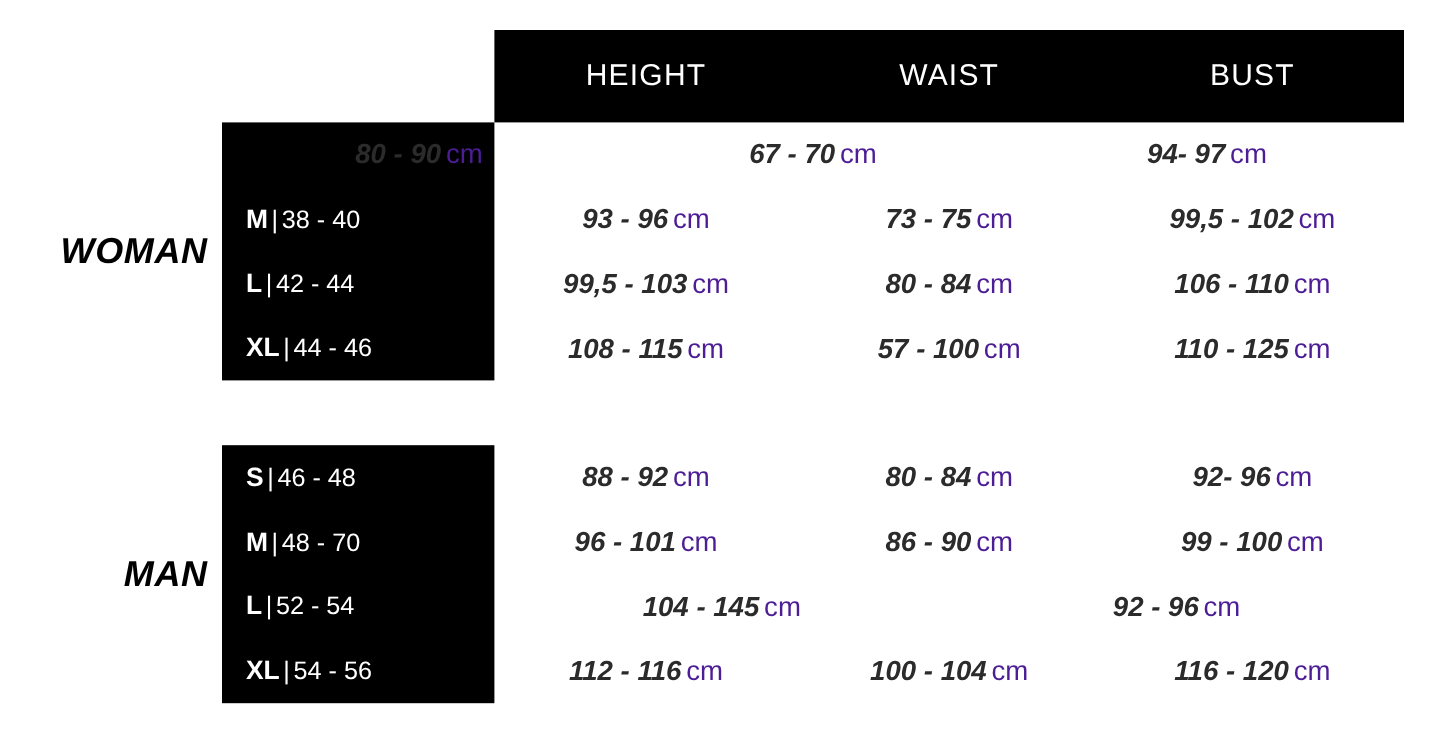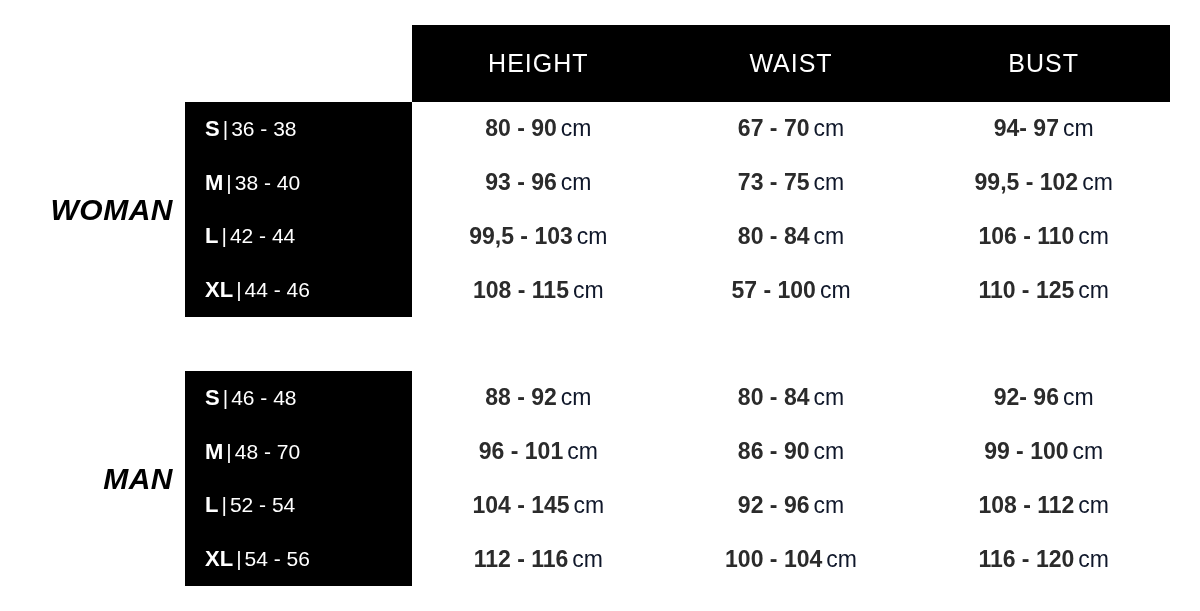--- a/index.html
+++ b/index.html
@@ -123,24 +123,25 @@
   .cell-measure {
     flex: 1 1 0;
     text-align: center;
     font-size: 23px;
     color: #3a3a3a;
     white-space: nowrap;
   }
   .cell-measure .val {
     font-weight: bold;
     color: #2b2b2b;
+    font-style: italic;
   }
   .cell-measure .unit {
     font-weight: normal;
-    color: #0f172a;
+    color: #4c1d95;
     padding-left: 4px;
   }
 </style>
 </head>
 <body>
 
 <div class="sheet">
 
   <div class="header-band"></div>
   <div class="header-cells">
@@ -148,23 +149,20 @@
     <div class="header-cell">WAIST</div>
     <div class="header-cell">BUST</div>
   </div>
 
   <div class="section woman">
     <div class="group-label">WOMAN</div>
     <div class="size-column"></div>
     <div class="rows">
 
       <div class="row">
-        <div class="cell-size">
-          <span class="sz">S</span><span class="sep">|</span><span class="eu">36 - 38</span>
-        </div>
         <div class="cell-measure">
           <span class="val">80 - 90</span><span class="unit">cm</span>
         </div>
         <div class="cell-measure">
           <span class="val">67 - 70</span><span class="unit">cm</span>
         </div>
         <div class="cell-measure">
           <span class="val">94- 97</span><span class="unit">cm</span>
         </div>
       </div>
@@ -255,23 +253,20 @@
       <div class="row">
         <div class="cell-size">
           <span class="sz">L</span><span class="sep">|</span><span class="eu">52 - 54</span>
         </div>
         <div class="cell-measure">
           <span class="val">104 - 145</span><span class="unit">cm</span>
         </div>
         <div class="cell-measure">
           <span class="val">92 - 96</span><span class="unit">cm</span>
         </div>
-        <div class="cell-measure">
-          <span class="val">108 - 112</span><span class="unit">cm</span>
-        </div>
       </div>
 
       <div class="row">
         <div class="cell-size">
           <span class="sz">XL</span><span class="sep">|</span><span class="eu">54 - 56</span>
         </div>
         <div class="cell-measure">
           <span class="val">112 - 116</span><span class="unit">cm</span>
         </div>
         <div class="cell-measure">

